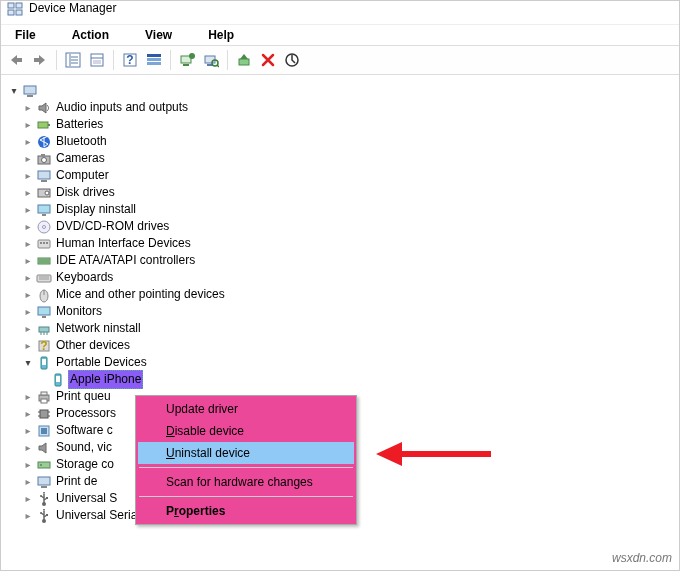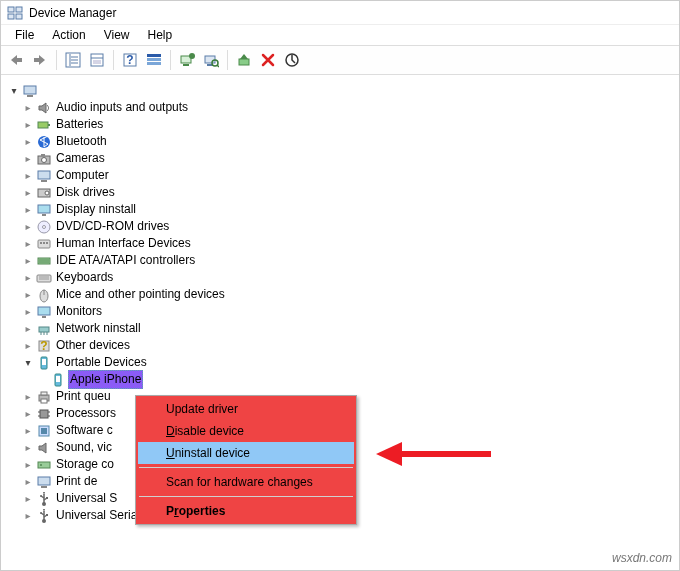--- a/index.html
+++ b/index.html
@@ -1,36 +1,36 @@
 <!DOCTYPE html>
 <html><head>
 <meta charset="utf-8">
 <style>
   * { box-sizing: border-box; font-family: "Segoe UI", Tahoma, sans-serif; font-size: 12px; }
   body { margin: 0; background: #fff; width: 680px; height: 571px; overflow: hidden; position: relative; }
   .window { width: 680px; height: 571px; border: 1px solid #ccc; }
-  .titlebar { height: 24px; display: flex; align-items: center; padding: 0 6px; border-bottom: 1px solid #eee; gap: 6px; }
+  .titlebar { height: 24px; display: flex; padding: 0 6px; border-bottom: 1px solid #eee; gap: 6px; }
   .titlebar .app-icon { width: 16px; height: 16px; display:inline-block;}
   .title-text { font-size: 12px; }
-  .menubar { height: 20px; display: flex; align-items: flex-start; padding: 2px 6px; gap: 2px; }
+  .menubar { height: 20px; display: flex; align-items: flex-start; padding: 2px 6px; gap: 20px; font-weight: bold; }
   .menu-item { padding: 1px 8px; cursor: default; }
   .toolbar { height: 30px; border-top: 1px solid #ddd; border-bottom: 1px solid #ddd; display: flex; align-items: center; padding: 0 4px; gap: 2px; background:#fefefe;}
   .tb-btn { width: 22px; height: 22px; display: flex; align-items: center; justify-content: center; border: 1px solid transparent; cursor: default; }
   .tb-sep { width: 1px; height: 20px; background: #ddd; margin: 0 3px; }
   .tree-area { position: absolute; left: 8px; right: 8px; top: 80px; bottom: 4px; overflow: hidden; }
   .tree-root { padding: 2px 0 0 0; }
   .row { display: flex; align-items: center; height: 17px; line-height:17px; white-space: nowrap; }
   .arrow { width: 12px; text-align: center; color: #555; font-size:10px; cursor:default; }
   .arrow.open::before { content: "▾"; color:#444;}
   .arrow.closed::before { content: "▸"; color:#888;}
   .ind { display:inline-block; }
   .node-icon { width: 16px; height: 16px; display: inline-flex; align-items:center; justify-content:center; margin: 0 2px; }
   .node-label { padding: 0 2px; }
   .selected .node-label { background: #8b5cf6; border: 1px dotted #5aa; padding:0 1px;}
-  .ctx-menu { position: absolute; left: 135px; top: 395px; width: 222px; background: #ef4444; border: 1px solid #a8a8a8; box-shadow: 2px 2px 3px rgba(0,0,0,.25); padding: 2px; }
+  .ctx-menu { position: absolute; left: 135px; top: 395px; width: 222px; background: #ec4899; border: 1px solid #a8a8a8; box-shadow: 2px 2px 3px rgba(0,0,0,.25); padding: 2px; }
   .ctx-item { height: 22px; display:flex; align-items:center; padding: 0 16px 0 28px; cursor: default; color:#000;}
   .ctx-item.hover { background: #90c8f6; }
   .ctx-sep { height: 1px; background: #d0d0d0; margin: 3px 1px; }
   .ctx-item .ul { text-decoration: underline; text-decoration-thickness:1px;}
   .bold { font-weight: 700; }
   .red-arrow { position:absolute; left:376px; top:439px; pointer-events:none;}
   .watermark { position:absolute; right:8px; bottom:6px; color:#777; font-size:12px;font-style:italic;}
   svg { display:block; }
 </style>
 </head>

